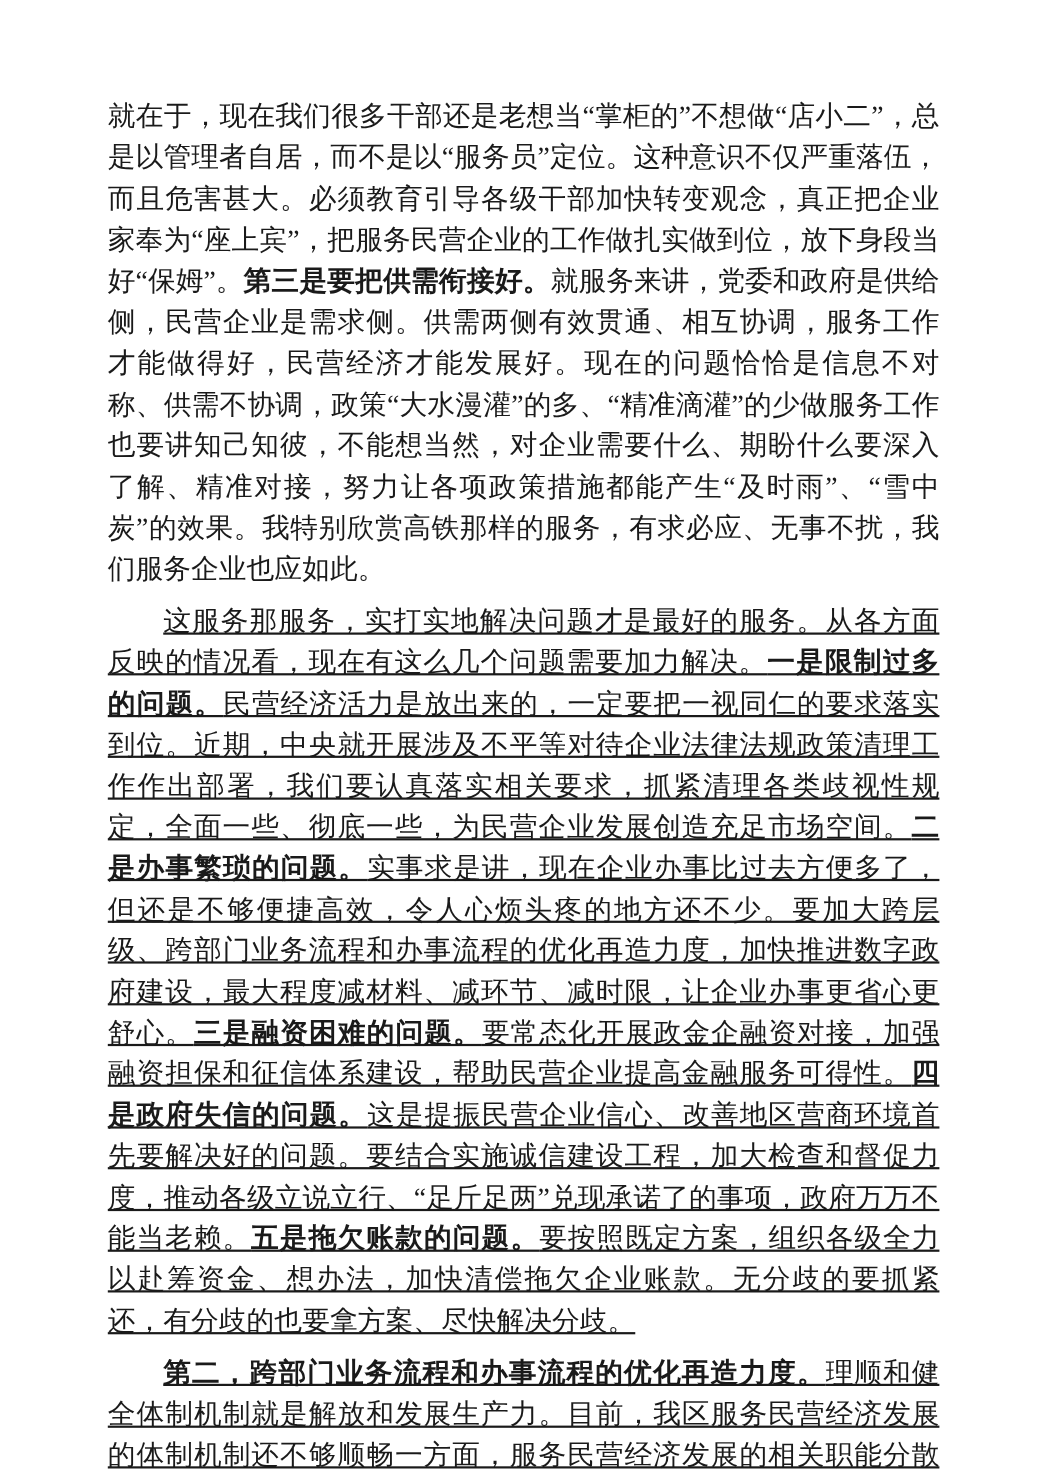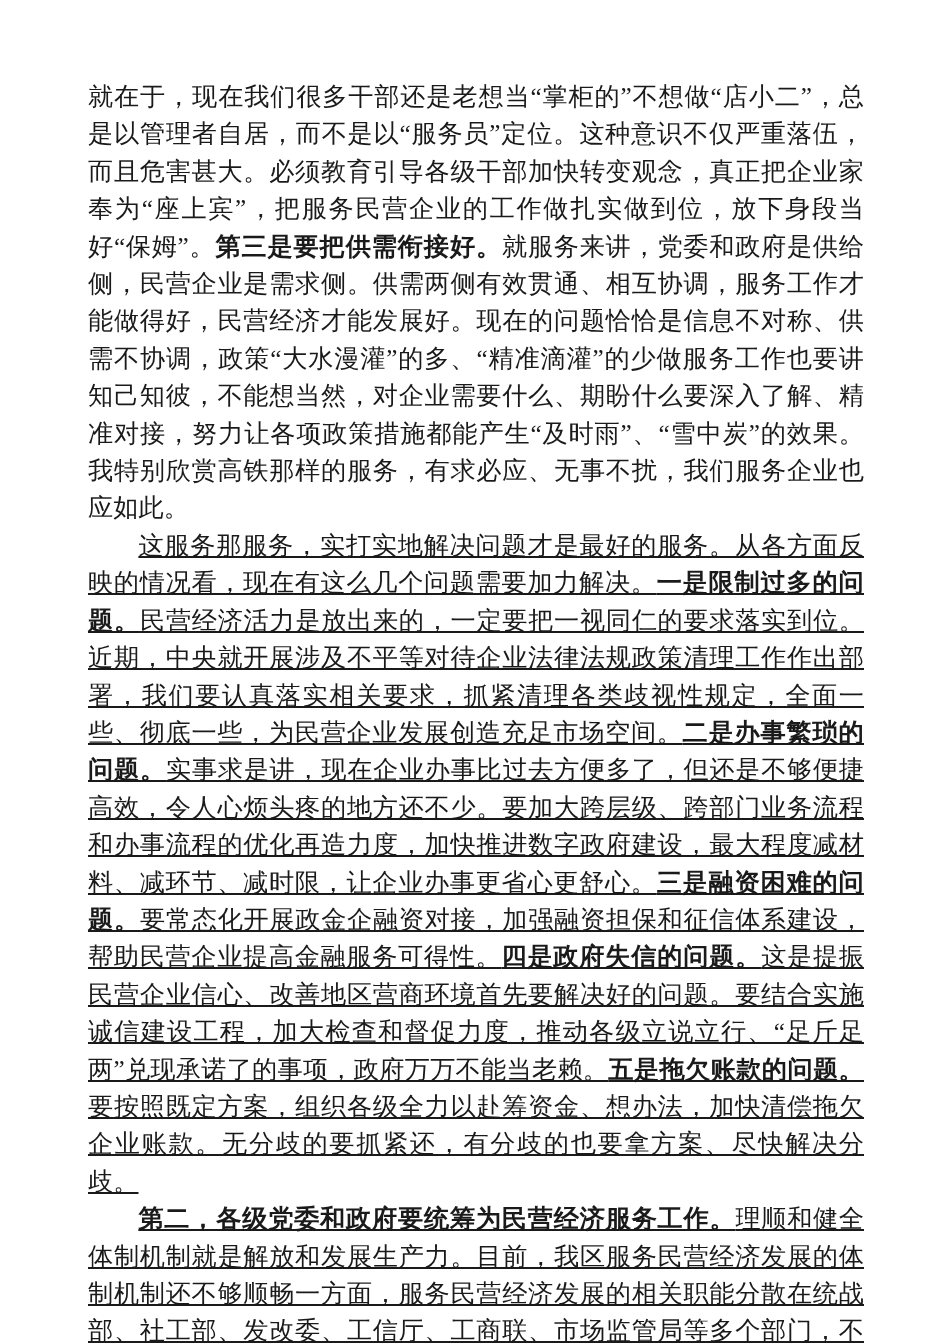--- a/index.html
+++ b/index.html
@@ -25,21 +25,21 @@
   }
 
   #doc-body {
     position: absolute;
     left: 88px;
     top: 78px;
     width: 776px;
   }
 
   p.para {
-    margin: 0;
+    margin: 10px;
     padding: 0;
     font-size: 25.2px;
     line-height: 37.4px;
     color: #1a1a1a;
     text-align: justify;
     text-justify: inter-character;
     text-align-last: left;
     letter-spacing: 0.05px;
     word-break: break-all;
     -webkit-font-smoothing: antialiased;
@@ -59,15 +59,15 @@
     font-weight: normal;
   }
 </style>
 </head>
 <body style="background: rgb(255, 255, 255);">
 
 <div id="page">
   <div id="doc-body" style="color: rgb(26, 26, 26);">
       <p class="para"><span class="n">就在于，现在我们很多干部还是老想当“掌柜的”不想做“店小二”，总是以管理者自居，而不是以“服务员”定位。这种意识不仅严重落伍，而且危害甚大。必须教育引导各级干部加快转变观念，真正把企业家奉为“座上宾”，把服务民营企业的工作做扎实做到位，放下身段当好“保姆”。</span><span class="b">第三是要把供需衔接好。</span><span class="n">就服务来讲，党委和政府是供给侧，民营企业是需求侧。供需两侧有效贯通、相互协调，服务工作才能做得好，民营经济才能发展好。现在的问题恰恰是信息不对称、供需不协调，政策“大水漫灌”的多、“精准滴灌”的少做服务工作也要讲知己知彼，不能想当然，对企业需要什么、期盼什么要深入了解、精准对接，努力让各项政策措施都能产生“及时雨”、“雪中炭”的效果。我特别欣赏高铁那样的服务，有求必应、无事不扰，我们服务企业也应如此。</span></p>
       <p class="para indent"><span class="n">这服务那服务，实打实地解决问题才是最好的服务。从各方面反映的情况看，现在有这么几个问题需要加力解决。</span><span class="b">一是限制过多的问题。</span><span class="n">民营经济活力是放出来的，一定要把一视同仁的要求落实到位。近期，中央就开展涉及不平等对待企业法律法规政策清理工作作出部署，我们要认真落实相关要求，抓紧清理各类歧视性规定，全面一些、彻底一些，为民营企业发展创造充足市场空间。</span><span class="b">二是办事繁琐的问题。</span><span class="n">实事求是讲，现在企业办事比过去方便多了，但还是不够便捷高效，令人心烦头疼的地方还不少。要加大跨层级、跨部门业务流程和办事流程的优化再造力度，加快推进数字政府建设，最大程度减材料、减环节、减时限，让企业办事更省心更舒心。</span><span class="b">三是融资困难的问题。</span><span class="n">要常态化开展政金企融资对接，加强融资担保和征信体系建设，帮助民营企业提高金融服务可得性。</span><span class="b">四是政府失信的问题。</span><span class="n">这是提振民营企业信心、改善地区营商环境首先要解决好的问题。要结合实施诚信建设工程，加大检查和督促力度，推动各级立说立行、“足斤足两”兑现承诺了的事项，政府万万不能当老赖。</span><span class="b">五是拖欠账款的问题。</span><span class="n">要按照既定方案，组织各级全力以赴筹资金、想办法，加快清偿拖欠企业账款。无分歧的要抓紧还，有分歧的也要拿方案、尽快解决分歧。</span></p>
-      <p class="para indent"><span class="b">第二，各级党委和政府要统筹为民营经济服务工作。</span><span class="n">理顺和健全体制机制就是解放和发展生产力。目前，我区服务民营经济发展的体制机制还不够顺畅一方面，服务民营经济发展的相关职能分散在统战部、社工部、发改委、工信厅、工商联、市场监管局等多个部门，不少干部对这些部门在服务企业上是如何分工的都不是很清楚，更何况是企业的人呢？没有统合、各管一摊，企业一</span></p>
+      <p class="para indent"><span class="b">第二，跨部门业务流程和办事流程的优化再造力度。</span><span class="n">理顺和健全体制机制就是解放和发展生产力。目前，我区服务民营经济发展的体制机制还不够顺畅一方面，服务民营经济发展的相关职能分散在统战部、社工部、发改委、工信厅、工商联、市场监管局等多个部门，不少干部对这些部门在服务企业上是如何分工的都不是很清楚，更何况是企业的人呢？没有统合、各管一摊，企业一</span></p>
     </div>
 </div>
 
 </body></html>

